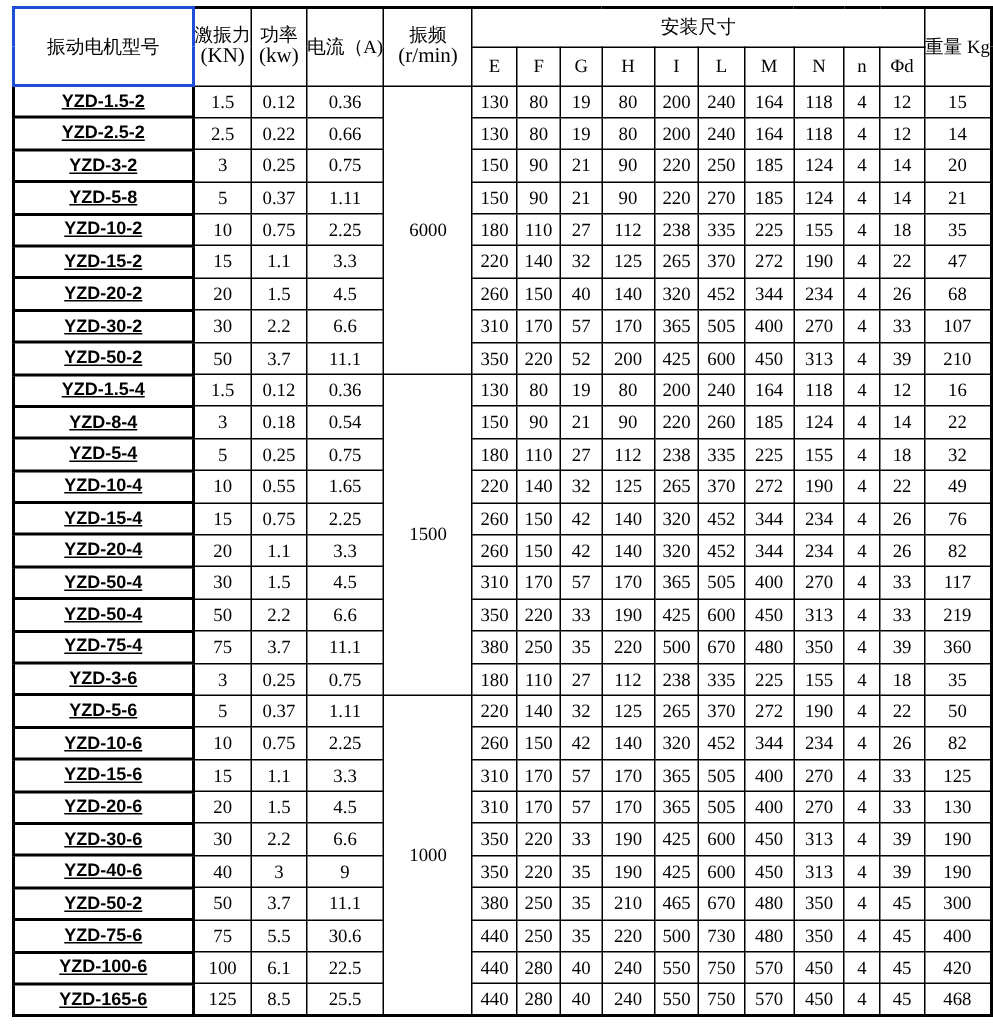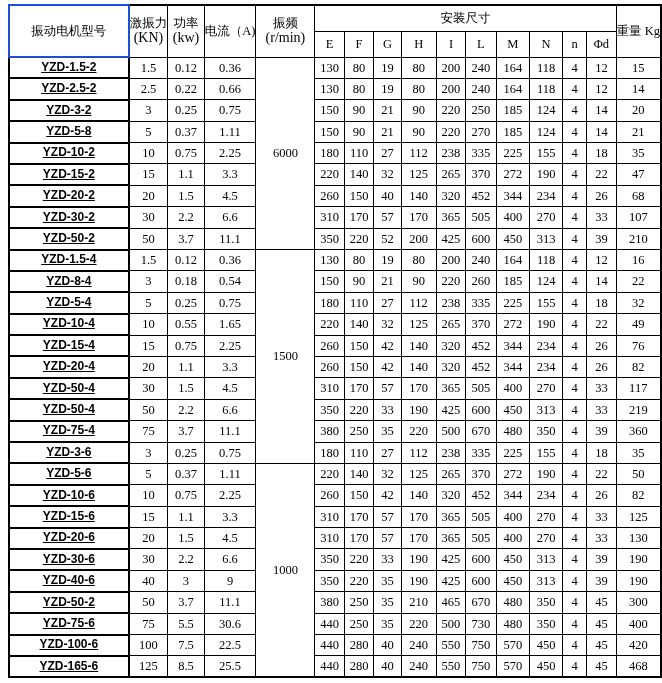--- a/index.html
+++ b/index.html
@@ -557,21 +557,21 @@
         <td>730</td>
         <td>480</td>
         <td>350</td>
         <td>4</td>
         <td>45</td>
         <td>400</td>
       </tr>
       <tr>
         <td class="model">YZD-100-6</td>
         <td>100</td>
-        <td>7.5</td>
+        <td>6.1</td>
         <td>22.5</td>
         <td>440</td>
         <td>280</td>
         <td>40</td>
         <td>240</td>
         <td>550</td>
         <td>750</td>
         <td>570</td>
         <td>450</td>
         <td>4</td>

